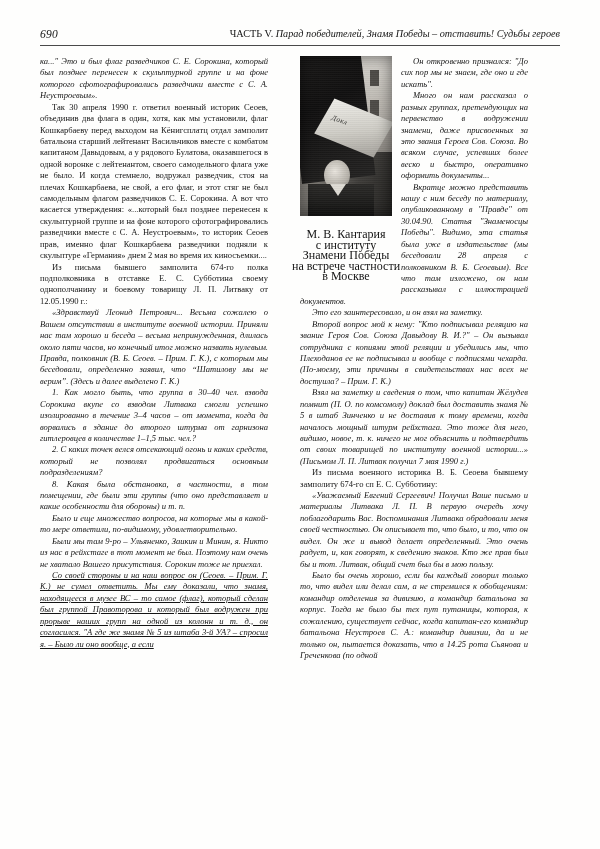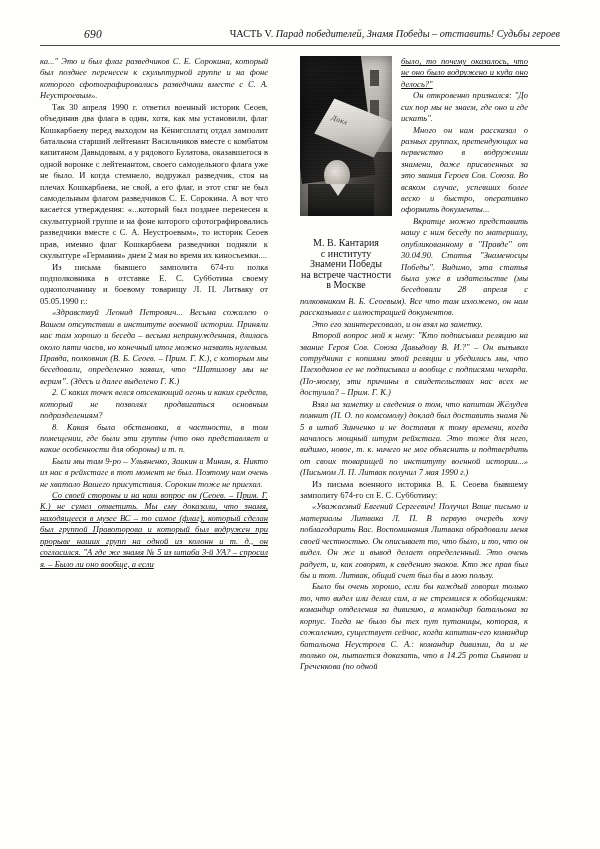--- a/index.html
+++ b/index.html
@@ -4,37 +4,37 @@
 <style>
   html,body{margin:0;padding:0;background:#fdfdfb;}
   body{
     width:600px;height:849px;overflow:hidden;position:relative;
     font-family:"Liberation Serif","DejaVu Serif",serif;
     color:#141414;
   }
   .page{position:absolute;inset:0;background:#fefefd;}
   
   .runhead{position:absolute;left:40px;top:28px;width:520px;height:22px;}
-  .runhead .folio{position:absolute;left:0;top:0;font-size:11.5px;font-style:italic;letter-spacing:.2px;margin-left:44px;}
+  .runhead .folio{position:absolute;left:0;top:0;font-size:11.5px;font-style:italic;letter-spacing:.2px;}
   .runhead .title{position:absolute;right:0;top:0;font-size:10.2px;white-space:nowrap;}
   .runhead .title .part{font-style:normal;}
   .runhead .title .sub{font-style:italic;}
   .runhead .rule{position:absolute;left:0;right:0;top:17px;height:1px;background:#4a4a4a;}
   
   .col{position:absolute;top:56px;width:228px;font-size:8.55px;line-height:11.42px;text-align:justify;}
   .col-l{left:40px;}
   .col-r{left:300px;}
   p{margin:0;text-indent:12px;}
   p.noind{text-indent:0;}
   .it{font-style:italic;}
   .u{text-decoration:underline;}
   
   .figure{float:left;width:92px;margin:0 9px 3px 0;shape-margin:4px;}
   .photo{width:92px;height:160px;position:relative;overflow:hidden;background:#20201e;}
-  .caption{width:118px;margin-left:-13px;text-align:center;font-size:10px;line-height:10.6px;text-indent:0;padding-top:22px;}
+  .caption{width:118px;margin-left:-13px;text-align:center;font-size:12px;line-height:10.6px;text-indent:0;padding-top:13px;}
   
   .ph-sky{position:absolute;inset:0;background:
       linear-gradient(115deg,#c9c6c0 0%,#a9a59e 22%,#6f6c67 48%,#3e3c39 70%,#232220 100%);}
   .ph-bldg{position:absolute;left:46px;top:0;width:46px;height:96px;
       background:linear-gradient(180deg,#d7d4ce,#b7b3ac 60%,#8d8983);}
   .ph-win{position:absolute;background:#4e4b47;}
   .ph-banner{position:absolute;left:-6px;top:-4px;width:74px;height:128px;
       background:linear-gradient(160deg,#1b1a19 0%,#111010 40%,#242322 100%);
       transform:rotate(-7deg);}
   .ph-fold{position:absolute;left:22px;top:52px;width:64px;height:40px;
@@ -62,24 +62,26 @@
     <span class="title">
       <span class="part">ЧАСТЬ V.</span>
       <span class="sub">Парад победителей, Знамя Победы – отставить! Судьбы героев</span>
     </span>
     <span class="rule"></span>
   </div>
 
   <div class="col col-l" id="colL">
       <p class="it noind">ка..." Это и был флаг разведчиков С. Е. Сорокина, который был позднее перенесен к скульптурной группе и на фоне которого сфотографировались разведчики вместе с С. А. Неустроевым».</p>
       <p>Так 30 апреля 1990 г. ответил военный историк Сеоев, объединив два флага в один, хотя, как мы установили, флаг Кошкарбаеву перед выходом на Кёнигсплатц отдал замполит батальона старший лейтенант Васильчиков вместе с комбатом капитаном Давыдовым, а у рядового Булатова, оказавшегося в одной воронке с лейтенантом, своего самодельного флага уже не было. И когда стемнело, водружал разведчик, стоя на плечах Кошкарбаева, не свой, а его флаг, и этот стяг не был самодельным флагом разведчиков С. Е. Сорокина. А вот что касается утверждения: «...который был позднее перенесен к скульптурной группе и на фоне которого сфотографировались разведчики вместе с С. А. Неустроевым», то историк Сеоев прав, именно флаг Кошкарбаева разведчики подняли к скульптуре «Германия» днем 2 мая во время их киносъемки....</p>
-      <p>Из письма бывшего замполита 674-го полка подполковника в отставке Е. С. Субботина своему однополчанину и боевому товарищу Л. П. Литваку от 05.05.1990 г.:</p>
+      <p>Из письма бывшего замполита 674-го полка подполковника в отставке Е. С. Субботина своему однополчанину и боевому товарищу Л. П. Литваку от 12.05.1990 г.:</p>
       <p class="it">«Здравствуй Леонид Петрович... Весьма сожалею о Вашем отсутствии в институте военной истории. Приняли нас там хорошо и беседа – весьма непринужденная, длилась около пяти часов, но конечный итог можно назвать нулевым. Правда, полковник (В. Б. Сеоев. – Прим. Г. К.), с которым мы беседовали, определенно заявил, что “Шатилову мы не верим”. (Здесь и далее выделено Г. К.)</p>
+      <p class="it">1. Как могло быть, что группа в 30–40 чел. взвода Сорокина вкупе со взводом Литвака смогли успешно изолированно в течение 3–4 часов – от момента, когда да ворвались в здание до второго штурма от гарнизона гитлеровцев в количестве 1–1,5 тыс. чел.?</p>
       <p class="it">2. С каких точек велся отсекающий огонь и каких средств, который не позволял продвигаться основным подразделениям?</p>
       <p class="it">8. Какая была обстановка, в частности, в том помещении, где были эти группы (что оно представляет и какие особенности для обороны) и т. п.</p>
+      <p class="it">Было и еще множество вопросов, на которые мы в какой-то мере ответили, по-видимому, удовлетворительно.</p>
       <p class="it">Были мы там 9-ро – Ульяненко, Заикин и Минин, я. Никто из нас в рейхстаге в тот момент не был. Поэтому нам очень не хватало Вашего присутствия. Сорокин тоже не приехал.</p>
       <p class="it u">Со своей стороны и на наш вопрос он (Сеоев. – Прим. Г. К.) не сумел ответить. Мы ему доказали, что знамя, находящееся в музее ВС – то самое (флаг), который сделан был группой Правоторова и который был водружен при прорыве наших групп на одной из колонн и т. д., он согласился. "А где же знамя № 5 из штаба 3-й УА? – спросил я. – Было ли оно вообще, а если</p>
     </div>
 
   <div class="col col-r" id="colR">
     <div class="figure">
       <div class="photo">
         <span class="ph-sky"></span>
         <span class="ph-bldg">
           <span class="ph-win" style="left:6px;top:14px;width:9px;height:16px;"></span>
@@ -97,21 +99,20 @@
         <span class="ph-vig"></span>
       </div>
       <div class="caption" id="cap">
           <div>М. В. Кантария</div>
           <div>с институту</div>
           <div>Знамени Победы</div>
           <div>на встрече частности</div>
           <div>в Москве</div>
         </div>
     </div>
-  <p class="it u noind">было, то почему оказалось, что не оно было водружено и куда оно делось?"</p>
       <p class="it">Он откровенно признался: "До сих пор мы не знаем, где оно и где искать".</p>
       <p class="it">Много он нам рассказал о разных группах, претендующих на первенство в водружении знамени, даже присвоенных за это звания Героев Сов. Союза. Во всяком случае, успевших более веско и быстро, оперативно оформить документы...</p>
       <p class="it">Вкратце можно представить нашу с ним беседу по материалу, опубликованному в "Правде" от 30.04.90. Статья "Знаменосцы Победы". Видимо, эта статья была уже в издательстве (мы беседовали 28 апреля с полковником В. Б. Сеоевым). Все что там изложено, он нам рассказывал с иллюстрацией документов.</p>
       <p class="it">Это его заинтересовало, и он взял на заметку.</p>
       <p class="it">Второй вопрос мой к нему: "Кто подписывал реляцию на звание Героя Сов. Союза Давыдову В. И.?" – Он вызывал сотрудника с копиями этой реляции и убедились мы, что Плеходанов ее не подписывал и вообще с подписями чехарда. (По-моему, эти причины в свидетельствах нас всех не достуила? – Прим. Г. К.)</p>
       <p class="it">Взял на заметку и сведения о том, что капитан Жёлудев помнит (П. О. по комсомолу) доклад был доставить знамя № 5 в штаб Зинченко и не доставив к тому времени, когда началось мощный штурм рейхстага. Это тоже для него, видимо, новое, т. к. ничего не мог объяснить и подтвердить от своих товарищей по институту военной истории...» (Письмом Л. П. Литвак получил 7 мая 1990 г.)</p>
       <p>Из письма военного историка В. Б. Сеоева бывшему замполиту 674-го сп Е. С. Субботину:</p>
       <p class="it">«Уважаемый Евгений Сергеевич! Получил Ваше письмо и материалы Литвака Л. П. В первую очередь хочу поблагодарить Вас. Воспоминания Литвака обрадовали меня своей честностью. Он описывает то, что было, и то, что он видел. Он же и вывод делает определенный. Это очень радует, и, как говорят, к сведению знаков. Кто же прав был бы и тот. Литвак, общий счет был бы в мою пользу.</p>
       <p class="it">Было бы очень хорошо, если бы каждый говорил только то, что видел или делал сам, а не стремился к обобщениям: командир отделения за дивизию, а командир батальона за корпус. Тогда не было бы тех пут путаницы, которая, к сожалению, существует сейчас, когда капитан-его командир батальона Неустроев С. А.: командир дивизии, да и не только он, пытается доказать, что в 14.25 рота Сьянова и Греченкова (по одной</p>
     </div>

